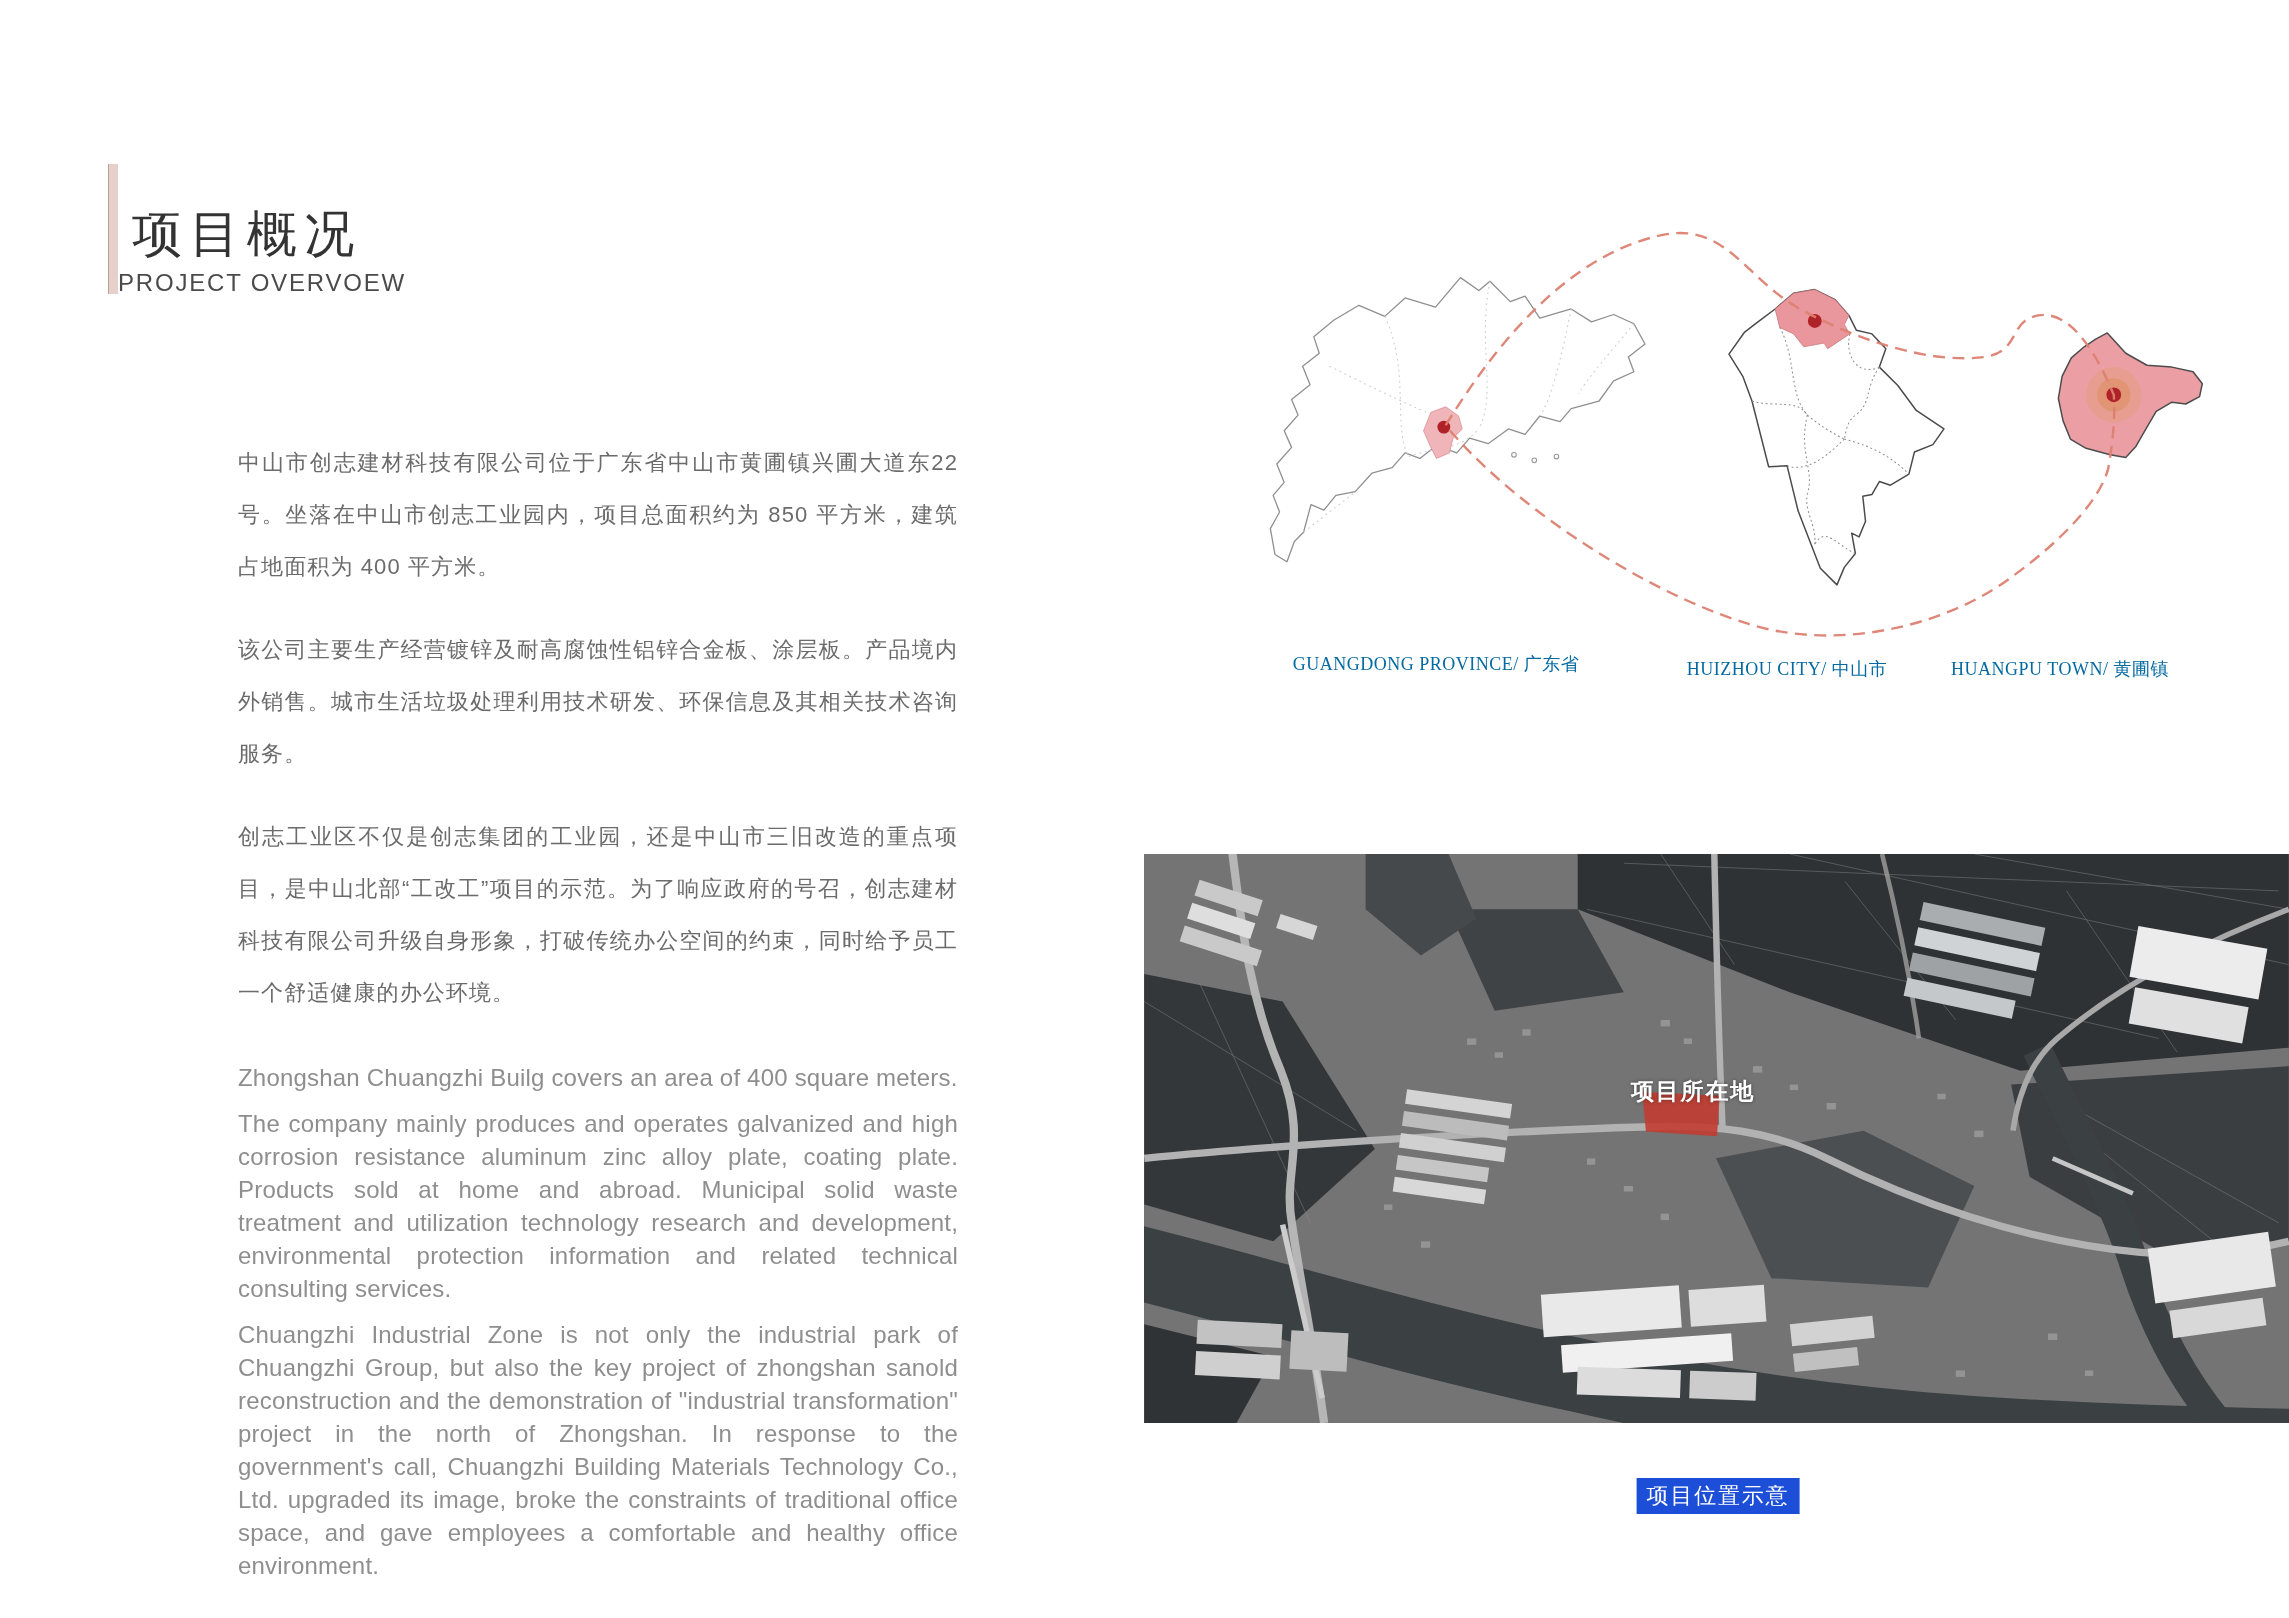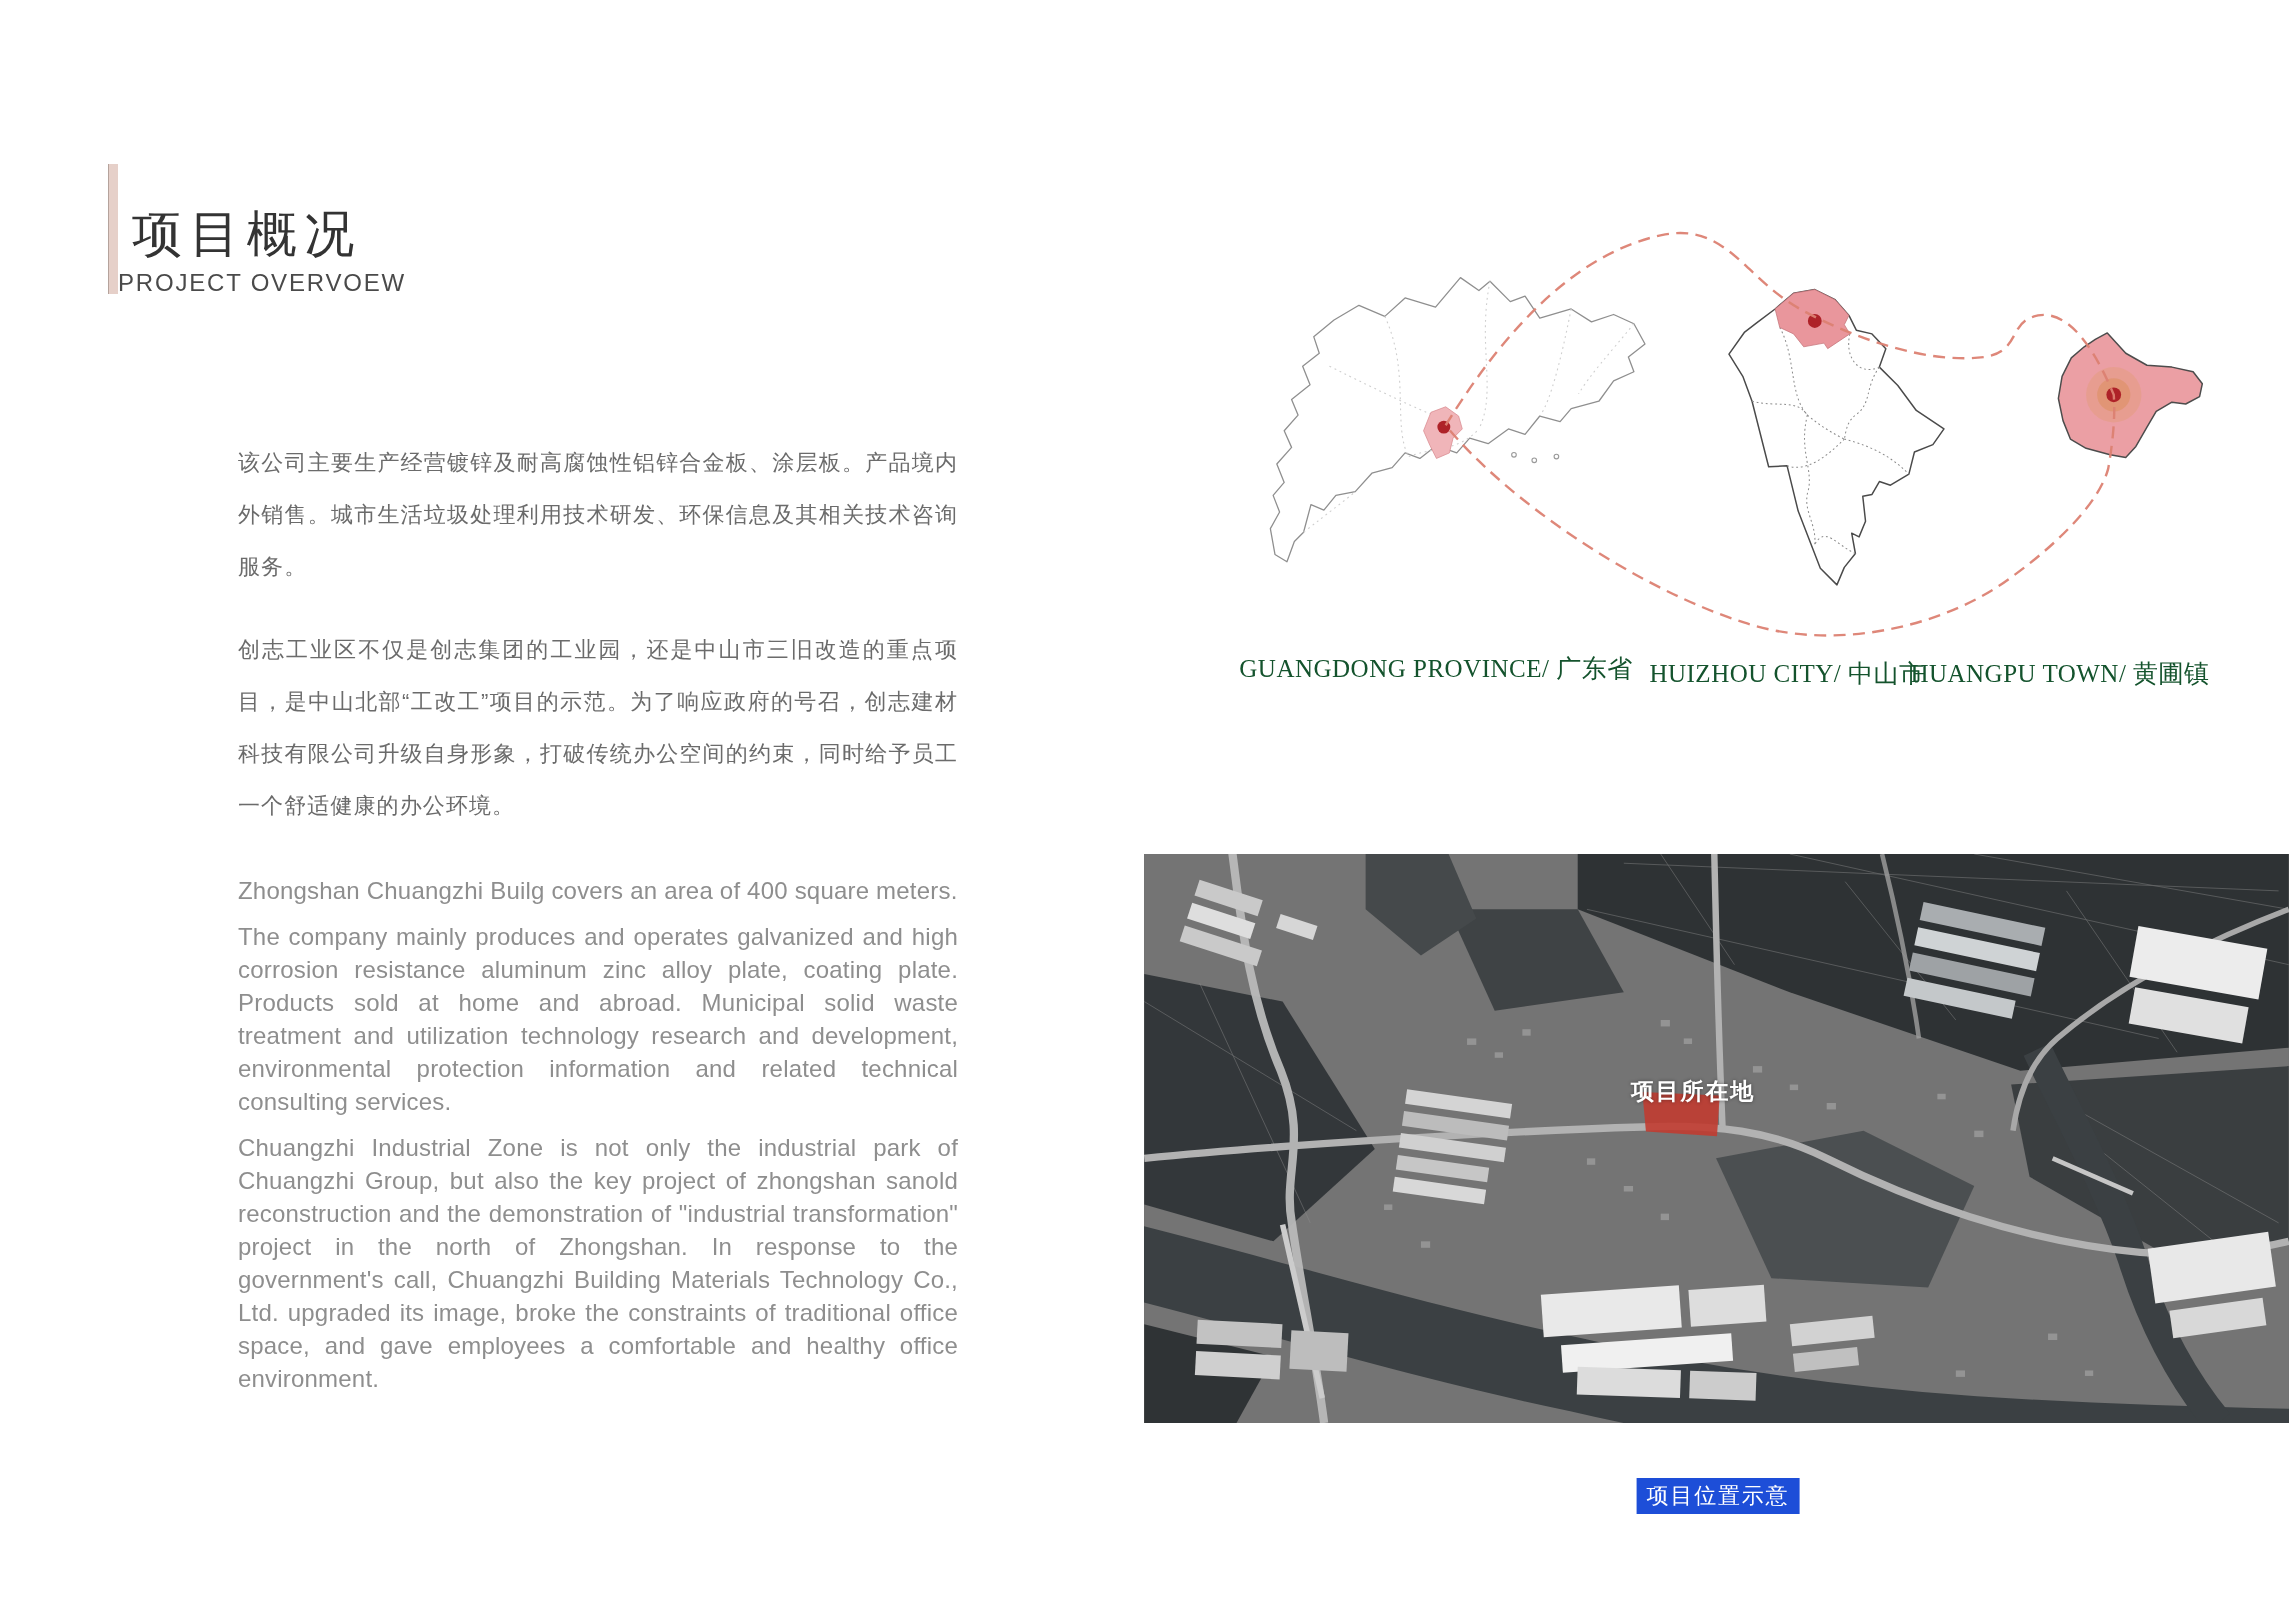--- a/index.html
+++ b/index.html
@@ -37,21 +37,21 @@
     margin:0;font-size:24px;line-height:33px;color:#8e8e8e;
     text-align:justify;letter-spacing:0.2px;
   }
   .p-en.first{margin-top:42px;}
   .p-en + .p-en{margin-top:13px;}
   
   .maps-svg{position:absolute;left:1191px;top:212px;width:1099px;height:480px;}
   .map-label{
     position:absolute;transform:translateX(-50%);
     font-family:"Liberation Serif","DejaVu Serif",serif;
-    font-size:25px;color:#14532d;letter-spacing:0.5px;white-space:nowrap;
+    font-size:18px;color:#0369a1;letter-spacing:0.5px;white-space:nowrap;
   }
   
   .satellite{
     position:absolute;left:1144px;top:854px;width:1145px;height:569px;
     background:#747474;overflow:hidden;
   }
   .satellite svg{position:absolute;left:0;top:0;}
   .site-label{
     position:absolute;left:487px;top:222px;
     font-size:23px;font-weight:bold;color:#ffffff;letter-spacing:1.8px;
@@ -66,20 +66,21 @@
 </head>
 <body>
 
 <div class="page">
 
   <div class="accent-bar"></div>
   <div class="title-zh">项目概况</div>
   <div class="title-en">PROJECT OVERVOEW</div>
 
   <div class="text-col">
+    <p class="p-zh">中山市创志建材科技有限公司位于广东省中山市黄圃镇兴圃大道东22号。坐落在中山市创志工业园内，项目总面积约为 850 平方米，建筑占地面积为 400 平方米。</p>
     <p class="p-zh">该公司主要生产经营镀锌及耐高腐蚀性铝锌合金板、涂层板。产品境内外销售。城市生活垃圾处理利用技术研发、环保信息及其相关技术咨询服务。</p>
     <p class="p-zh">创志工业区不仅是创志集团的工业园，还是中山市三旧改造的重点项目，是中山北部“工改工”项目的示范。为了响应政府的号召，创志建材科技有限公司升级自身形象，打破传统办公空间的约束，同时给予员工一个舒适健康的办公环境。</p>
     <p class="p-en first">Zhongshan Chuangzhi Builg covers an area of 400 square meters.</p>
     <p class="p-en">The company mainly produces and operates galvanized and high corrosion resistance aluminum zinc alloy plate, coating plate. Products sold at home and abroad. Municipal solid waste treatment and utilization technology research and development, environmental protection information and related technical consulting services.</p>
     <p class="p-en">Chuangzhi Industrial Zone is not only the industrial park of Chuangzhi Group, but also the key project of zhongshan sanold reconstruction and the demonstration of "industrial transformation" project in the north of Zhongshan. In response to the government's call, Chuangzhi Building Materials Technology Co., Ltd. upgraded its image, broke the constraints of traditional office space, and gave employees a comfortable and healthy office environment.</p>
   </div>
 
   <svg class="maps-svg" viewBox="0 0 1191 520">
 
     <g transform="translate(60,55)">

